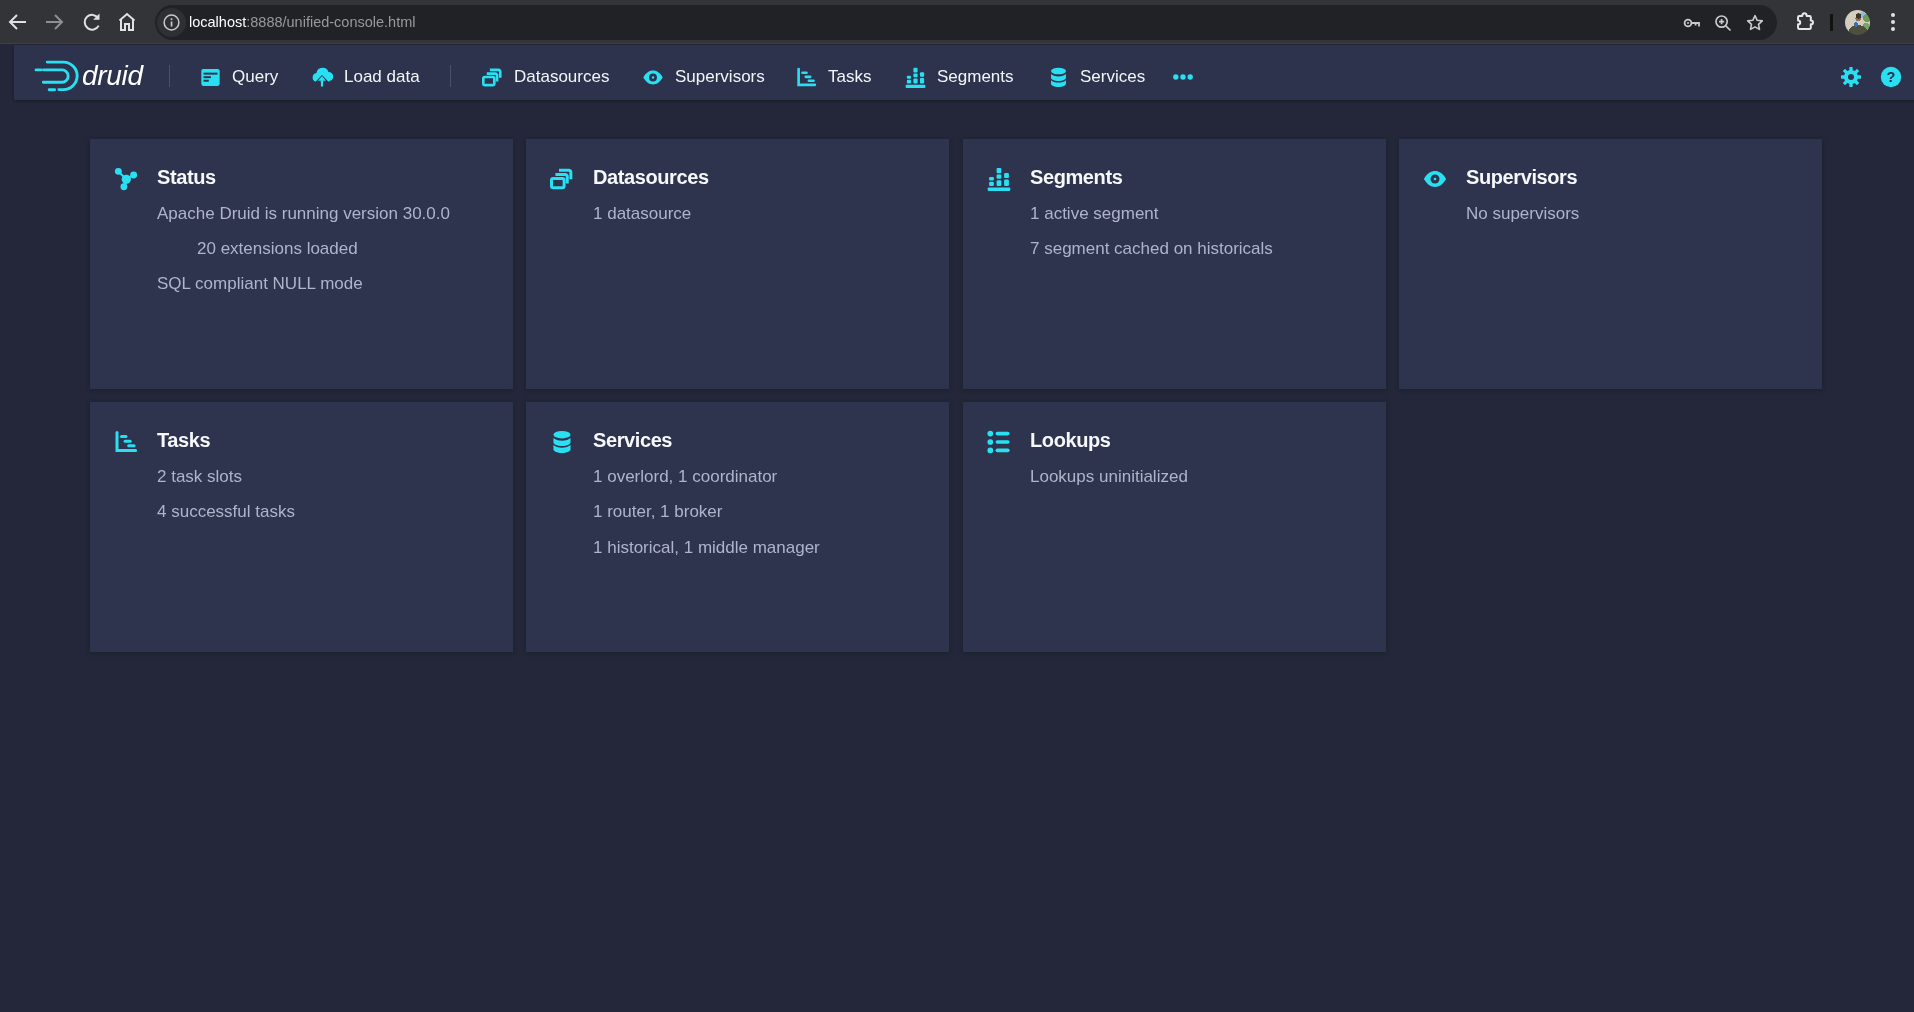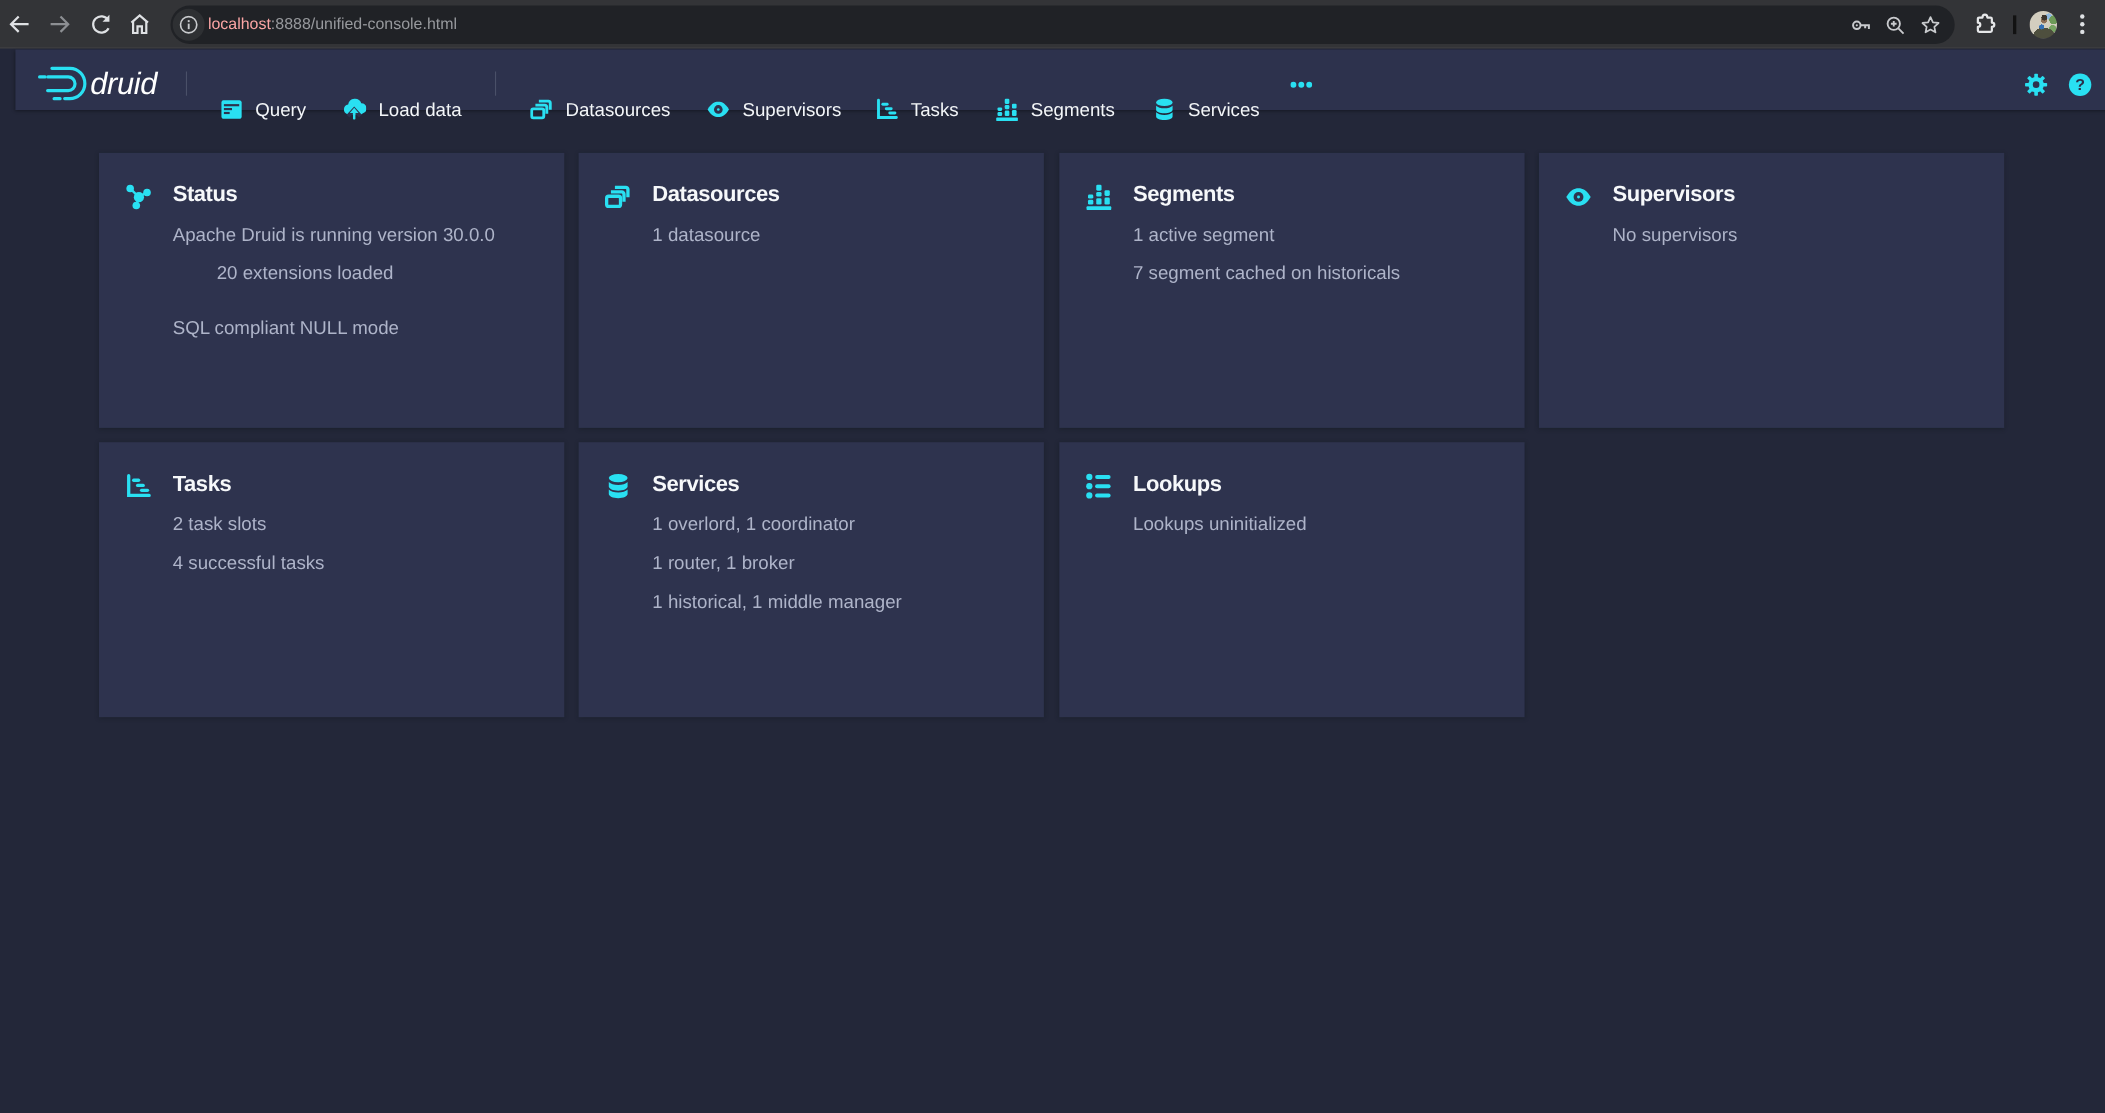--- a/index.html
+++ b/index.html
@@ -17,25 +17,25 @@
   }
   *{margin:0;padding:0;box-sizing:border-box;}
   html,body{width:1914px;height:1012px;overflow:hidden;}
   body{font-family:"Liberation Sans",sans-serif;background:var(--page);position:relative;}
 
   
   .toolbar{position:absolute;left:0;top:0;width:1914px;height:44px;background:var(--toolbar);border-bottom:1px solid #404144;}
   .toolbar svg{position:absolute;}
   .omni{position:absolute;left:155px;top:5px;width:1622px;height:35px;border-radius:18px;background:var(--omni);}
   .omni .url{position:absolute;left:34px;top:0;height:35px;line-height:35px;font-size:14.5px;color:#97999d;white-space:nowrap;}
-  .omni .url b{color:#fca5a5;font-weight:400;}
+  .omni .url b{color:#ffffff;font-weight:400;}
 
   
   .navbar{position:absolute;left:0;top:45px;width:1914px;height:55px;background:var(--nav);box-shadow:0 1px 3px rgba(0,0,0,.4);margin-left:14px;}
-  .nav-item{position:absolute;top:-1px;height:66px;display:flex;align-items:flex-end;gap:11px;color:var(--navtext);font-size:17px;}
+  .nav-item{position:absolute;top:-1px;height:66px;display:flex;align-items:center;gap:11px;color:var(--navtext);font-size:17px;}
   .nav-sep{position:absolute;left:436px;top:20px;width:1px;height:22px;background:#4a5068;}
   .wordmark{position:absolute;left:68px;top:15px;font-size:28px;font-style:italic;color:#fff;letter-spacing:-0.3px;}
 
   
   .card{position:absolute;width:423px;height:250px;background:var(--card);border-radius:0;box-shadow:0 1px 4px rgba(16,22,26,.4);}
   .card .cicon{position:absolute;left:24px;top:28px;}
   .card h2{position:absolute;left:67px;top:27px;font-size:20px;color:var(--title);font-weight:700;letter-spacing:-0.4px;}
   .card .line{position:absolute;left:67px;height:23px;line-height:23px;font-size:17px;color:var(--body);white-space:nowrap;}
 </style>
 </head>
@@ -251,21 +251,21 @@
     <g fill="var(--cyan)">
       <circle cx="2.9" cy="2.9" r="2.3"></circle>
       <circle cx="13.1" cy="5.3" r="2.3"></circle>
       <circle cx="6.6" cy="13.2" r="2.3"></circle>
       <circle cx="8.2" cy="8.2" r="3.1"></circle>
     </g>
   </svg>
   <h2>Status</h2>
   <div class="line" style="top:62.5px;text-align:right;">Apache Druid is running version 30.0.0</div>
   <div class="line" style="top:98px;margin-left:40px;">20 extensions loaded</div>
-  <div class="line" style="top:148px;">SQL compliant NULL mode</div>
+  <div class="line" style="top:133px;">SQL compliant NULL mode</div>
 </div>
 
 <div class="card" style="left:526px;top:139px;">
   <svg class="cicon" width="24" height="24" viewBox="0 0 16 16">
     <g stroke="var(--cyan)" stroke-width="2" fill="none">
       <path d="M6 2.2 H12.6 A1.3 1.3 0 0 1 13.9 3.5 V8.2"></path>
       <path d="M3.6 5 H10.2 A1.3 1.3 0 0 1 11.5 6.3 V11"></path>
       <rect x="1" y="7.6" width="8.4" height="6.2" rx="1.2"></rect>
     </g>
   </svg>

